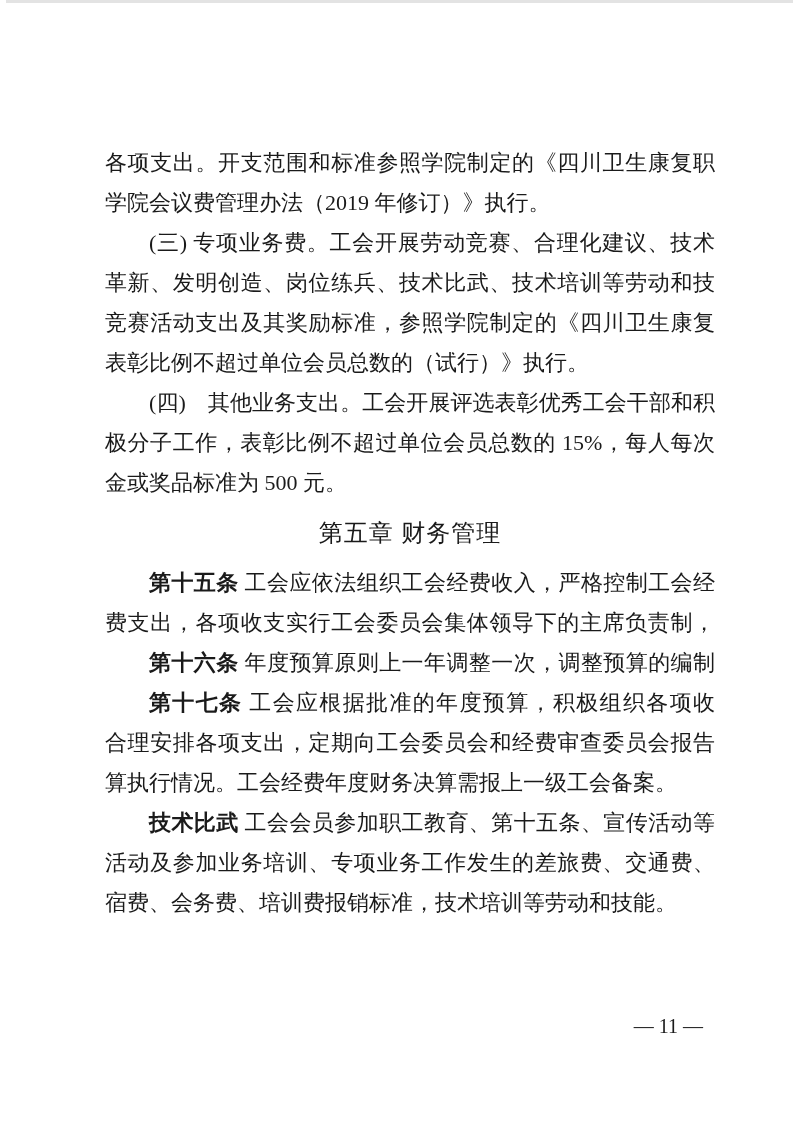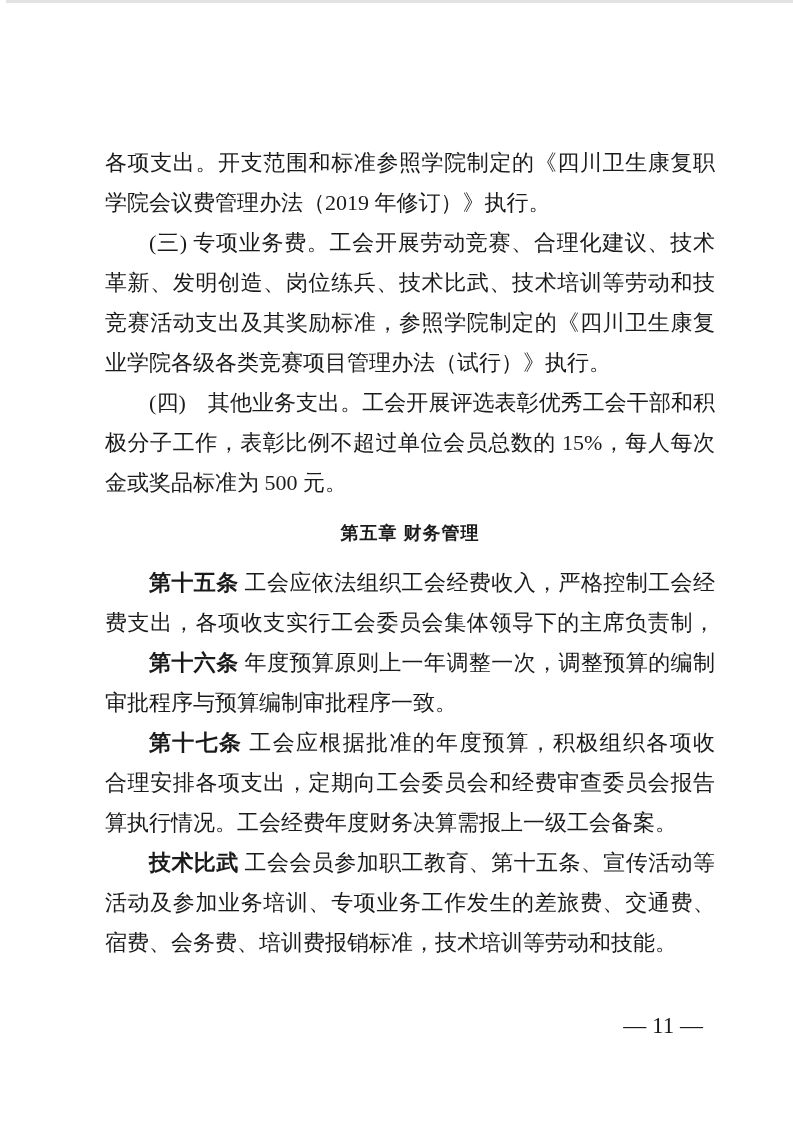--- a/index.html
+++ b/index.html
@@ -45,67 +45,66 @@
     text-align-last: left;
   }
   .line.indent {
     text-indent: 44px;
   }
   .term {
     font-weight: bold;
     font-family: Liberation Sans, sans-serif;
   }
   .heading {
-    font-size: 18px;
+    font-size: 24px;
     line-height: 44px;
     height: 44px;
     margin: 8px 0;
-    font-weight: bold;
+    font-weight: normal;
     text-align: center;
     font-family: "Liberation Sans", "DejaVu Sans", sans-serif;
     letter-spacing: 1px;
   }
   .page-number {
     position: absolute;
     top: 1013px;
     right: 90px;
-    font-size: 23px;
+    font-size: 20px;
     line-height: 26px;
     color: #1a1a1a;
   }
 </style>
 </head>
 <body>
 
 <div class="page">
   <div class="scan-edge"></div>
   <main class="content" id="doc">
       <div class="para">
         <div class="line"><span>各项支出。开支范围和标准参照学院制定的《四川卫生康复职业</span></div>
         <div class="line plast"><span>学院会议费管理办法（2019 年修订）》执行。</span></div>
       </div>
       <div class="para">
         <div class="line indent"><span>(三) 专项业务费。工会开展劳动竞赛、合理化建议、技术</span></div>
         <div class="line"><span>革新、发明创造、岗位练兵、技术比武、技术培训等劳动和技能</span></div>
         <div class="line"><span>竞赛活动支出及其奖励标准，参照学院制定的《四川卫生康复职</span></div>
-        <div class="line plast"><span>业学院各级各类竞赛项目管理办法（试行）》执行。</span></div>
+        <div class="line plast"><span>表彰比例不超过单位会员总数的（试行）》执行。</span></div>
       </div>
       <div class="para">
         <div class="line indent"><span>(四)　其他业务支出。工会开展评选表彰优秀工会干部和积</span></div>
         <div class="line"><span>极分子工作，表彰比例不超过单位会员总数的 15%，每人每次奖</span></div>
         <div class="line plast"><span>金或奖品标准为 500 元。</span></div>
       </div>
       <div class="heading">第五章 财务管理</div>
       <div class="para">
         <div class="line indent"><span class="term">第十五条</span><span> 工会应依法组织工会经费收入，严格控制工会经</span></div>
         <div class="line"><span>费支出，各项收支实行工会委员会集体领导下的主席负责制，重</span></div>
       </div>
       <div class="para">
         <div class="line indent"><span class="term">第十六条</span><span> 年度预算原则上一年调整一次，调整预算的编制</span></div>
-        <div class="line plast"><span>审批程序与预算编制审批程序一致。</span></div>
       </div>
       <div class="para">
         <div class="line indent"><span class="term">第十七条</span><span> 工会应根据批准的年度预算，积极组织各项收入，</span></div>
         <div class="line"><span>合理安排各项支出，定期向工会委员会和经费审查委员会报告预</span></div>
         <div class="line plast"><span>算执行情况。工会经费年度财务决算需报上一级工会备案。</span></div>
       </div>
       <div class="para">
         <div class="line indent"><span class="term">技术比武</span><span> 工会会员参加职工教育、第十五条、宣传活动等</span></div>
         <div class="line"><span>活动及参加业务培训、专项业务工作发生的差旅费、交通费、住</span></div>
         <div class="line plast"><span>宿费、会务费、培训费报销标准，技术培训等劳动和技能。</span></div>

